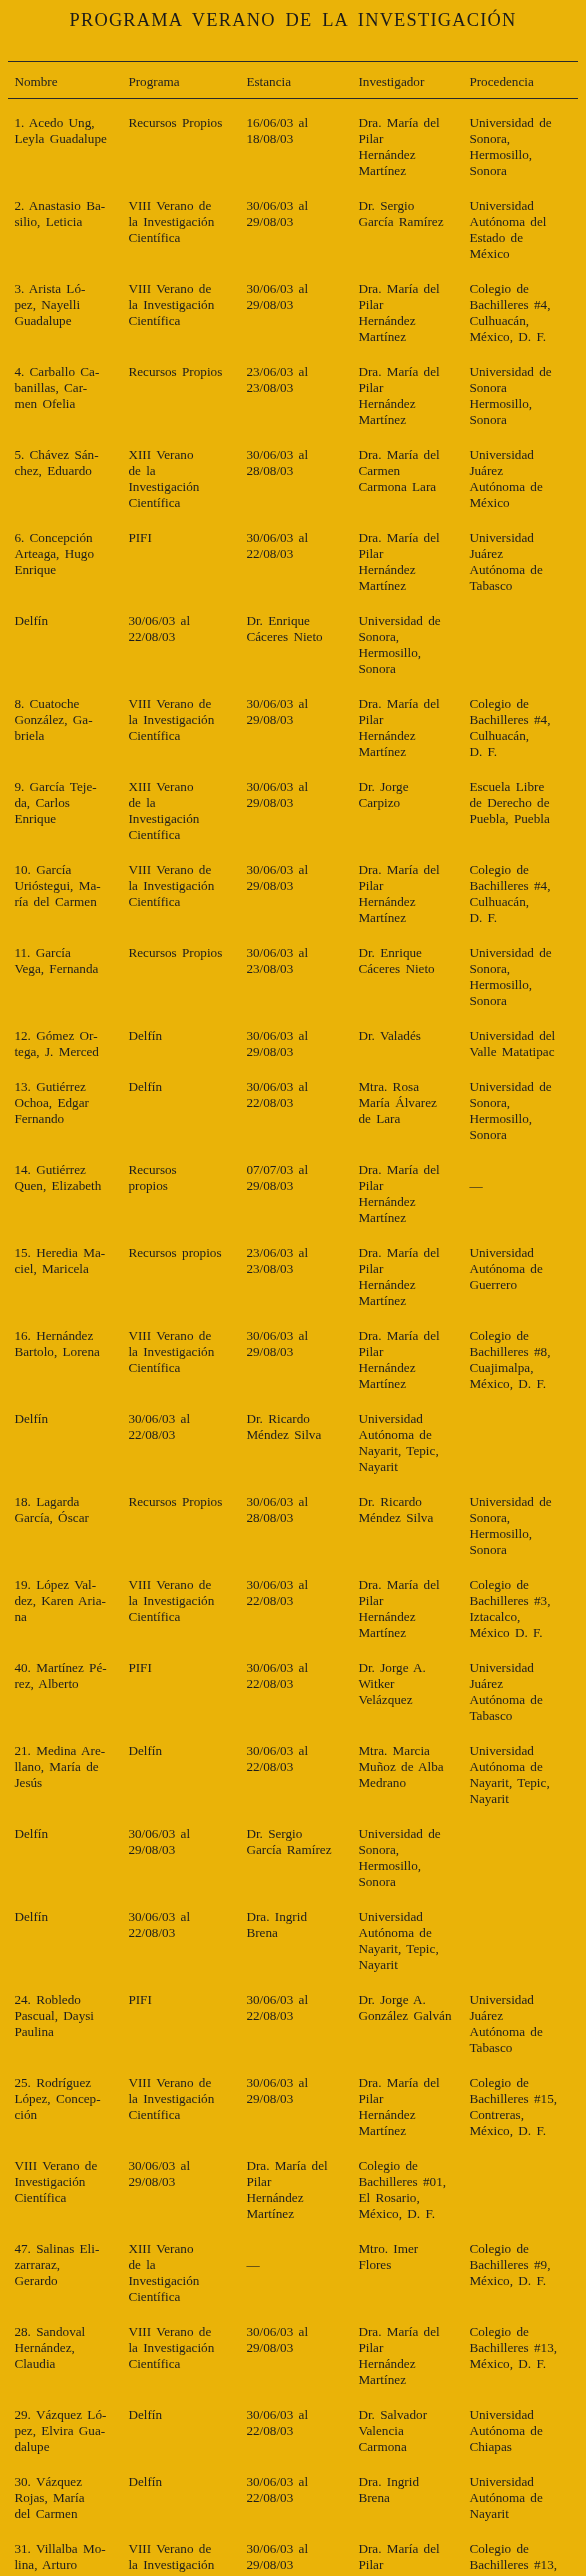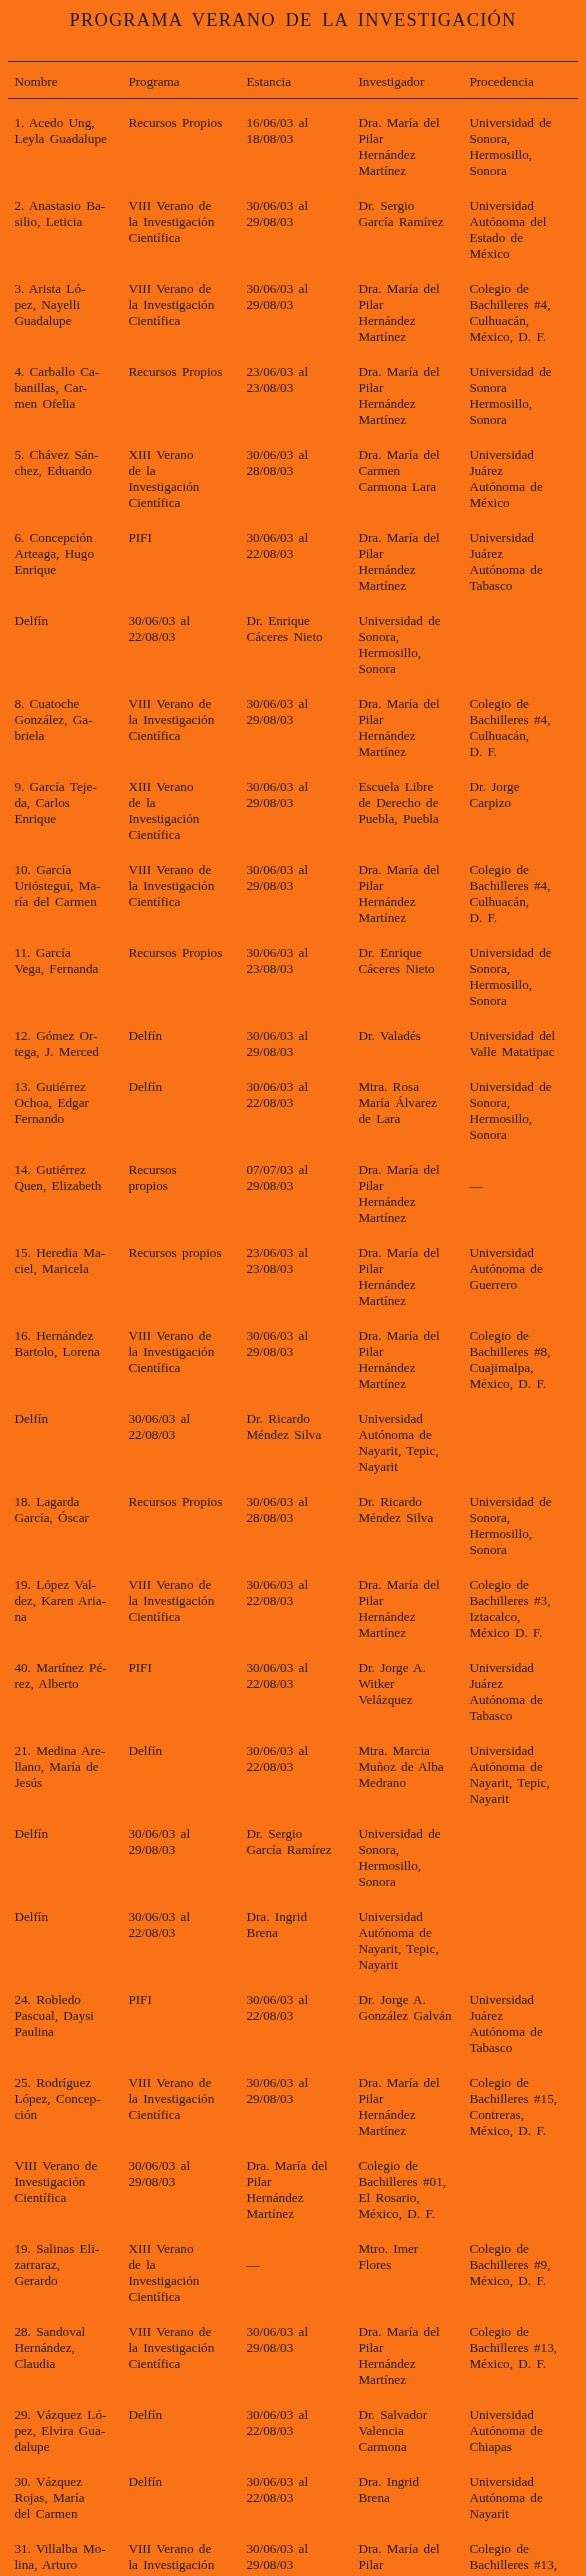--- a/index.html
+++ b/index.html
@@ -1,20 +1,20 @@
 <!DOCTYPE html>
 <html style="font-size:13px"><head>
 <meta charset="utf-8">
 <style>
   html, body { margin: 0; padding: 0; background: #ffffff; }
   .page {
     position: relative;
     width: 586px;
     height: 2576px;
-    background: #f97316;
+    background: #eab308;
     color: #1d1d1d;
     font-family: "Liberation Serif", "DejaVu Serif", serif;
     overflow: hidden;
     box-sizing: border-box;
   }
   .doc-title {
     font-size: 18.4px;
     font-weight: normal;
     text-align: center;
     letter-spacing: 1.2px;
@@ -202,25 +202,25 @@
   <div class="trow">
     <div class="tcell">9. García Teje-
 da, Carlos
 Enrique</div>
     <div class="tcell">XIII Verano
 de la
 Investigación
 Científica</div>
     <div class="tcell">30/06/03 al
 29/08/03</div>
+    <div class="tcell">Dr. Jorge
+Carpizo</div>
     <div class="tcell">Escuela Libre
 de Derecho de
 Puebla, Puebla</div>
-    <div class="tcell">Dr. Jorge
-Carpizo</div>
   </div>
 
   <div class="trow">
     <div class="tcell">10. García
 Urióstegui, Ma-
 ría del Carmen</div>
     <div class="tcell">VIII Verano de
 la Investigación
 Científica</div>
     <div class="tcell">30/06/03 al
@@ -468,21 +468,21 @@
 Pilar
 Hernández
 Martínez</div>
     <div class="tcell">Colegio de
 Bachilleres #01,
 El Rosario,
 México, D. F.</div>
   </div>
 
   <div class="trow">
-    <div class="tcell">19. Salinas Eli-
+    <div class="tcell">47. Salinas Eli-
 zarraraz,
 Gerardo</div>
     <div class="tcell">XIII Verano
 de la
 Investigación
 Científica</div>
     <div class="tcell">
 —</div>
     <div class="tcell">Mtro. Imer
 Flores</div>

